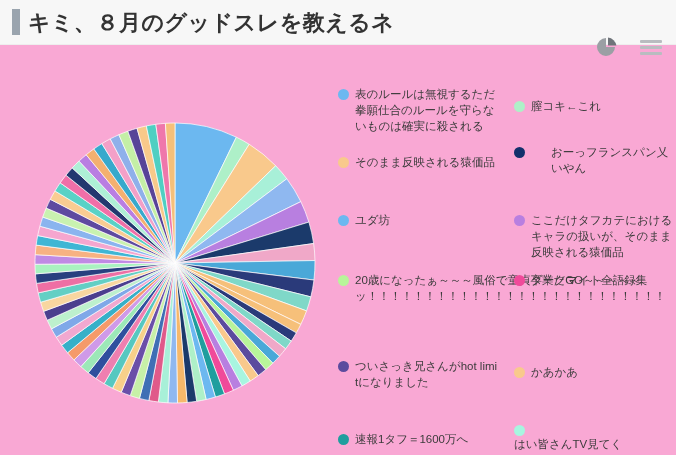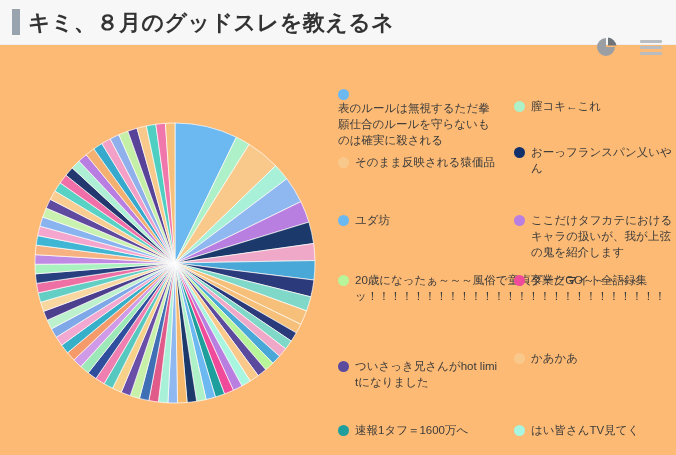--- a/index.html
+++ b/index.html
@@ -8,21 +8,21 @@
     background: #ffffff;
     width: 676px;
     height: 455px;
     overflow: hidden;
     font-family: "Liberation Sans", sans-serif;
   }
   #root {
     position: relative;
     width: 676px;
     height: 455px;
-    background: #fdba74;
+    background: #f9a8d4;
   }
   
   .header {
     position: absolute;
     left: 0; top: 0;
     width: 676px;
     height: 44px;
     background: #f7f7f7;
     border-bottom: 1px solid #eeeeee;
   }
@@ -217,21 +217,21 @@
           <path d="M 145 145 L 125.83 6.32 A 140 140 0 0 1 135.39 5.33 Z" fill="#ef77ab" stroke="#ffffff" stroke-width="0.7"></path>
           <path d="M 145 145 L 135.39 5.33 A 140 140 0 0 1 145.00 5.00 Z" fill="#f6c07a" stroke="#ffffff" stroke-width="0.7"></path>
         </g>
     </svg>
   </div>
 
   <div class="legend">
 
     <div class="legend-col left">
 
-      <div class="legend-item abs" style="top:0px;flex-direction:column;">
+      <div class="legend-item abs" style="top:0px;">
         <span class="swatch" style="background:#6cb8f0"></span>
         <span class="legend-label">表のルールは無視するただ拳願仕合のルールを守らないものは確実に殺される</span>
       </div>
 
       <div class="legend-item abs" style="top:68px;">
         <span class="swatch" style="background:#f9c98c"></span>
         <span class="legend-label">そのまま反映される猿価品</span>
       </div>
 
       <div class="legend-item abs" style="top:126px;text-align:right;">
@@ -242,55 +242,55 @@
       <div class="legend-item abs" style="top:186px;">
         <span class="swatch" style="background:#b8f59a"></span>
         <span class="legend-label">20歳になったぁ～～～風俗で童貞卒業だGO～～～～～ッ！！！！！！！！！！！！！！！！！！！！！！！！！！</span>
       </div>
 
       <div class="legend-item abs" style="top:272px;">
         <span class="swatch" style="background:#5b4b9e"></span>
         <span class="legend-label">ついさっき兄さんがhot limitになりました</span>
       </div>
 
-      <div class="legend-item abs" style="top:336px;">
+      <div class="legend-item abs" style="top:345px;">
         <span class="swatch" style="background:#1f9e9e"></span>
         <span class="legend-label">速報1タフ＝1600万へ</span>
       </div>
 
     </div>
 
     <div class="legend-col right">
 
       <div class="legend-item abs" style="top:12px;">
         <span class="swatch" style="background:#aef0c8"></span>
         <span class="legend-label">膣コキ←これ</span>
       </div>
 
-      <div class="legend-item abs" style="top:58px;">
+      <div class="legend-item abs" style="top:58px;gap:20px;">
         <span class="swatch" style="background:#12306b"></span>
         <span class="legend-label">おーっフランスパン乂いやん</span>
       </div>
 
       <div class="legend-item abs" style="top:126px;">
         <span class="swatch" style="background:#b87fe0"></span>
-        <span class="legend-label">ここだけタフカテにおけるキャラの扱いが、我が上弦の鬼を紹介します</span>
+        <span class="legend-label">ここだけタフカテにおけるキャラの扱いが、そのまま反映される猿価品</span>
       </div>
 
       <div class="legend-item abs" style="top:186px;">
         <span class="swatch" style="background:#f04a9a"></span>
         <span class="legend-label">ダークマイト全語録集</span>
       </div>
 
-      <div class="legend-item abs" style="top:264px;">
+      <div class="legend-item abs" style="top:278px;">
         <span class="swatch" style="background:#f9c98c"></span>
         <span class="legend-label">かあかあ</span>
       </div>
 
-      <div class="legend-item abs" style="top:336px;">
+      <div class="legend-item abs" style="top:336px;flex-direction:column;">
         <span class="swatch" style="background:#a8f5e0"></span>
         <span class="legend-label">はい皆さんTV見てく</span>
       </div>
 
     </div>
 
   </div>
 
 </div>
 

